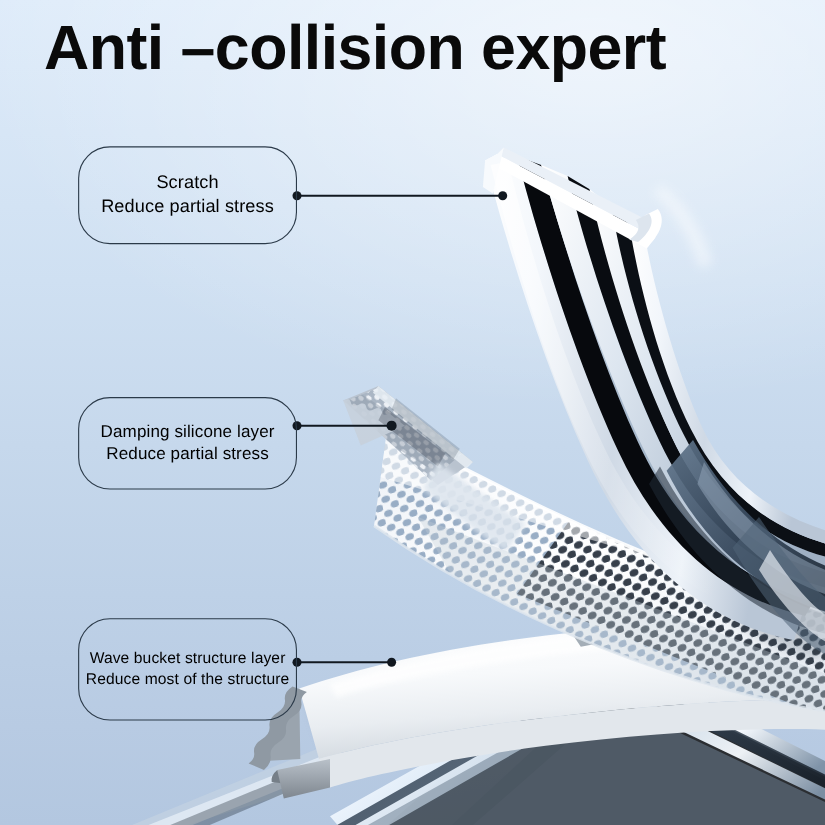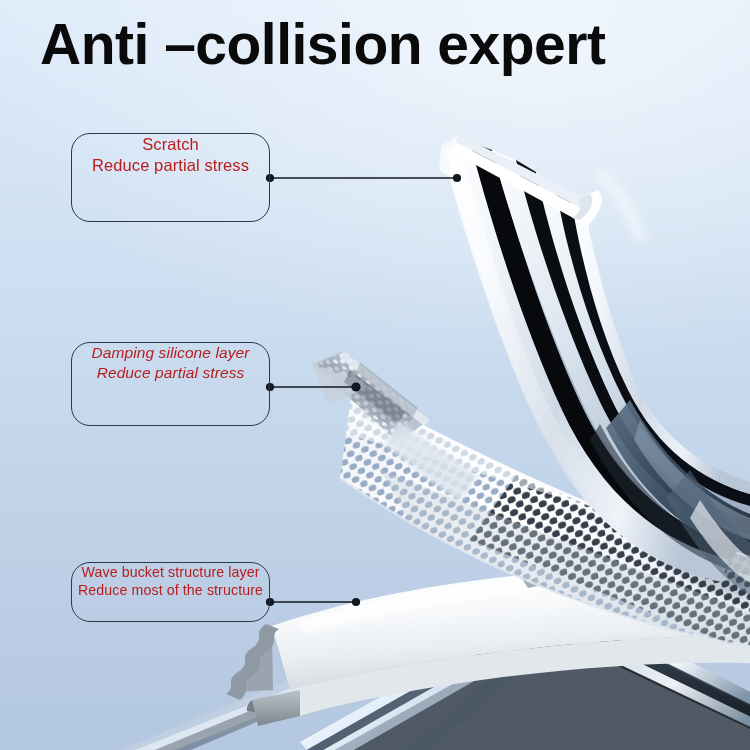--- a/index.html
+++ b/index.html
@@ -54,33 +54,34 @@
     position: absolute;
     inset: 0;
   }
   .art svg { display: block; width: 750px; height: 750px; }
 
   
   .callout {
     position: absolute;
     box-sizing: border-box;
     border: 1.6px solid #2b3a49;
-    border-radius: 19px;
+    border-radius: 29px;
     background: transparent;
     display: flex;
+    align-items: center;
     justify-content: center;
     text-align: center;
-    color: #b91c1c;
+    color: #000000;
     line-height: 1.30;
     letter-spacing: 0.1px;
   }
   .callout .lines { padding: 0 6px; }
   .callout-1 { left: 71px;  top: 133px; width: 199px; height: 89px; font-size: 16.5px; }
-  .callout-2 { left: 71px;  top: 342px; width: 199px; height: 84px; font-size: 15.5px; font-style: italic; }
-  .callout-3 { left: 71px;  top: 562px; width: 199px; height: 60px; font-size: 14.2px; }
+  .callout-2 { left: 71px;  top: 361px; width: 199px; height: 84px; font-size: 15.5px; }
+  .callout-3 { left: 71px;  top: 562px; width: 199px; height: 93px; font-size: 14.2px; }
 
   
   .leaders { position: absolute; inset: 0; pointer-events: none; }
 </style>
 </head>
 <body>
 
 <div id="stage">
 
   <div class="bg"></div>

